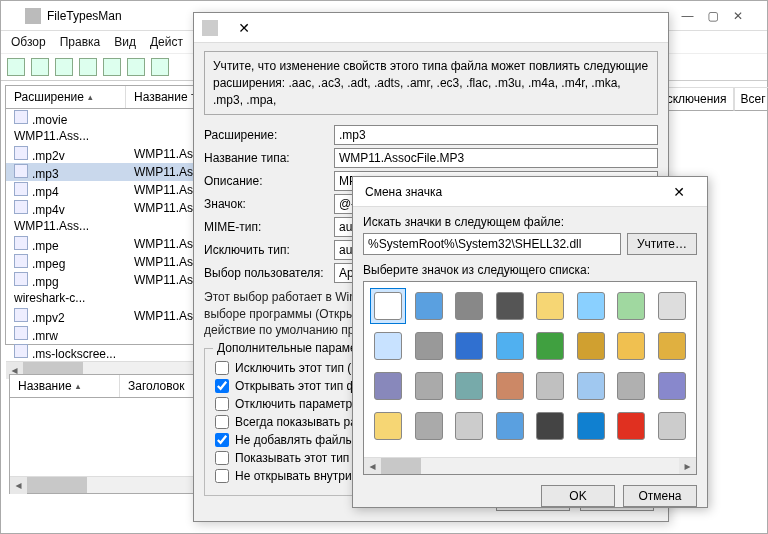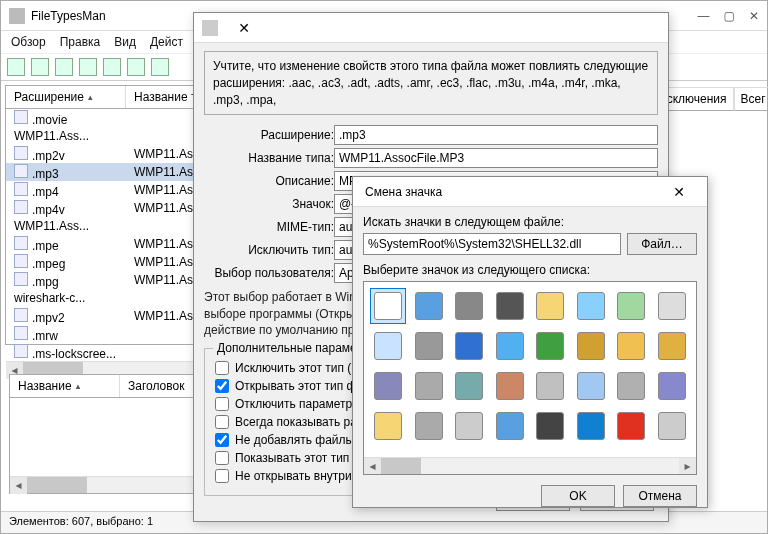--- a/index.html
+++ b/index.html
@@ -1,20 +1,20 @@
 <!DOCTYPE html>
 <html><head>
 <meta charset="utf-8">
 <style>
 * { box-sizing: border-box; margin: 0; padding: 0; font-family: "Segoe UI", Tahoma, sans-serif; font-size: 12px; }
 body { background: #fff; width: 768px; height: 534px; overflow: hidden; position: relative; }
 
 
 .main-window { position: absolute; top: 0; left: 0; width: 768px; height: 534px; border: 1px solid #aaa; background: #fff; }
-.titlebar { height: 30px; display: flex; align-items: center; padding: 0 8px; border-bottom: 1px solid #ddd; }
+.titlebar { height: 30px; display: flex; align-items: center; padding: 0 24px; border-bottom: 1px solid #ddd; }
 .titlebar .icon { width: 16px; height: 16px; margin-right: 6px; background: #bbb; }
 .titlebar .title { flex: 1; }
 .titlebar .winbtns { display: flex; gap: 14px; color: #555; font-size: 14px; }
 .menubar { height: 22px; display: flex; align-items: center; gap: 14px; padding: 0 10px; color: #111; }
 .toolbar { height: 28px; display: flex; align-items: center; gap: 6px; padding: 0 6px; border-bottom: 1px solid #ccc; border-top: 1px solid #eee; }
 .toolbar .tbtn { width: 18px; height: 18px; border: 1px solid #8a8; background: #dfe; }
 .listview { border: 1px solid #aaa; margin: 4px; }
 .lv-header { display: flex; background: #fff; border-bottom: 1px solid #aaa; }
 .lv-header .col { padding: 4px 8px; border-right: 1px solid #ddd; display: flex; align-items: center; gap: 4px; cursor: default; white-space: nowrap; }
 .lv-body .row { display: flex; align-items: center; height: 18px; padding: 0 4px; }
@@ -28,21 +28,21 @@
 
 
 .dialog1 { position: absolute; top: 12px; left: 193px; width: 476px; height: 510px; background: #f0f0f0; border: 1px solid #888; box-shadow: 2px 2px 10px rgba(0,0,0,0.2); }
 .dlg-title { height: 30px; display: flex; align-items: center; padding: 0 8px; background: #fff; border-bottom: 1px solid #ddd; }
 .dlg-title .icon { width: 16px; height: 16px; margin-right: 6px; background: #ccc; }
 .dlg-title .t { flex: 1; }
 .dlg-title .x { width: 40px; text-align: center; font-size: 14px; cursor: default; }
 .dlg-body { padding: 8px 10px; }
 .note-box { border: 1px solid #aaa; padding: 6px 8px; line-height: 1.4; margin-bottom: 10px; background: #f0f0f0; }
 .form-row { display: flex; align-items: center; margin: 3px 0; }
-.form-row label { width: 130px; text-align: right; }
+.form-row label { width: 130px; }
 .form-row input[type="text"] { flex: 1; height: 20px; border: 1px solid #888; padding: 0 4px; background: #fff; font-size: 12px; }
 .form-row .btn-sm { width: 26px; height: 20px; margin-left: 4px; border: 1px solid #999; background: #e8e8e8; text-align: center; cursor: default; }
 .disclaimer { margin: 6px 0 8px 0; line-height: 1.35; color: #222; }
 .group-box { border: 1px solid #bbb; padding: 8px 10px 8px 10px; position: relative; margin-top: 10px; }
 .group-box .legend { position: absolute; top: -8px; left: 8px; background: #f0f0f0; padding: 0 4px; }
 .chk-row { display: flex; align-items: center; margin: 4px 0; gap: 6px; }
 .chk-row input { width: 14px; height: 14px; }
 .dlg-buttons { position: absolute; bottom: 10px; right: 14px; display: flex; gap: 10px; }
 .dlg-buttons button { width: 74px; height: 22px; border: 1px solid #888; background: #e8e8e8; cursor: default; }
 
@@ -178,21 +178,20 @@
       <div class="col" style="flex:1">Заголовок</div>
     </div>
     <div style="height:78px"></div>
     <div class="hscroll">
       <div class="arrow" style="left:0">◂</div>
       <div class="thumb" style="left:17px"></div>
       <div class="arrow" style="right:0">▸</div>
     </div>
   </div>
 
-  <div class="statusbar">Элементов: 607, выбрано: 1</div>
 </div>
 
 <div class="dialog1">
   <div class="dlg-title">
     <div class="icon"></div>
     <div class="x">✕</div>
   </div>
   <div class="dlg-body">
     <div class="note-box">Учтите, что изменение свойств этого типа файла может повлиять следующие расширения: .aac, .ac3, .adt, .adts, .amr, .ec3, .flac, .m3u, .m4a, .m4r, .mka, .mp3, .mpa,</div>
 
@@ -272,21 +271,21 @@
 
 <div class="dialog2">
   <div class="dlg-title">
     <div class="t" style="padding-left:4px">Смена значка</div>
     <div class="x">✕</div>
   </div>
   <div class="dlg2-body">
     <label>Искать значки в следующем файле:</label>
     <div class="path-row">
       <input type="text" value="%SystemRoot%\System32\SHELL32.dll" style="">
-      <button>Файл…</button>
+      <button>Учтите…</button>
     </div>
     <label>Выберите значок из следующего списка:</label>
     <div class="icon-box">
       <div class="icon-grid" id="icon-grid">
           <div class="ic sel">
             <div class="glyph" style="background: rgb(255, 255, 255); border: 1px solid rgb(136, 136, 136);"></div>
           </div>
           <div class="ic">
             <div class="glyph" style="background: rgb(90, 160, 224); border: 1px solid rgb(136, 136, 136);"></div>
           </div>

